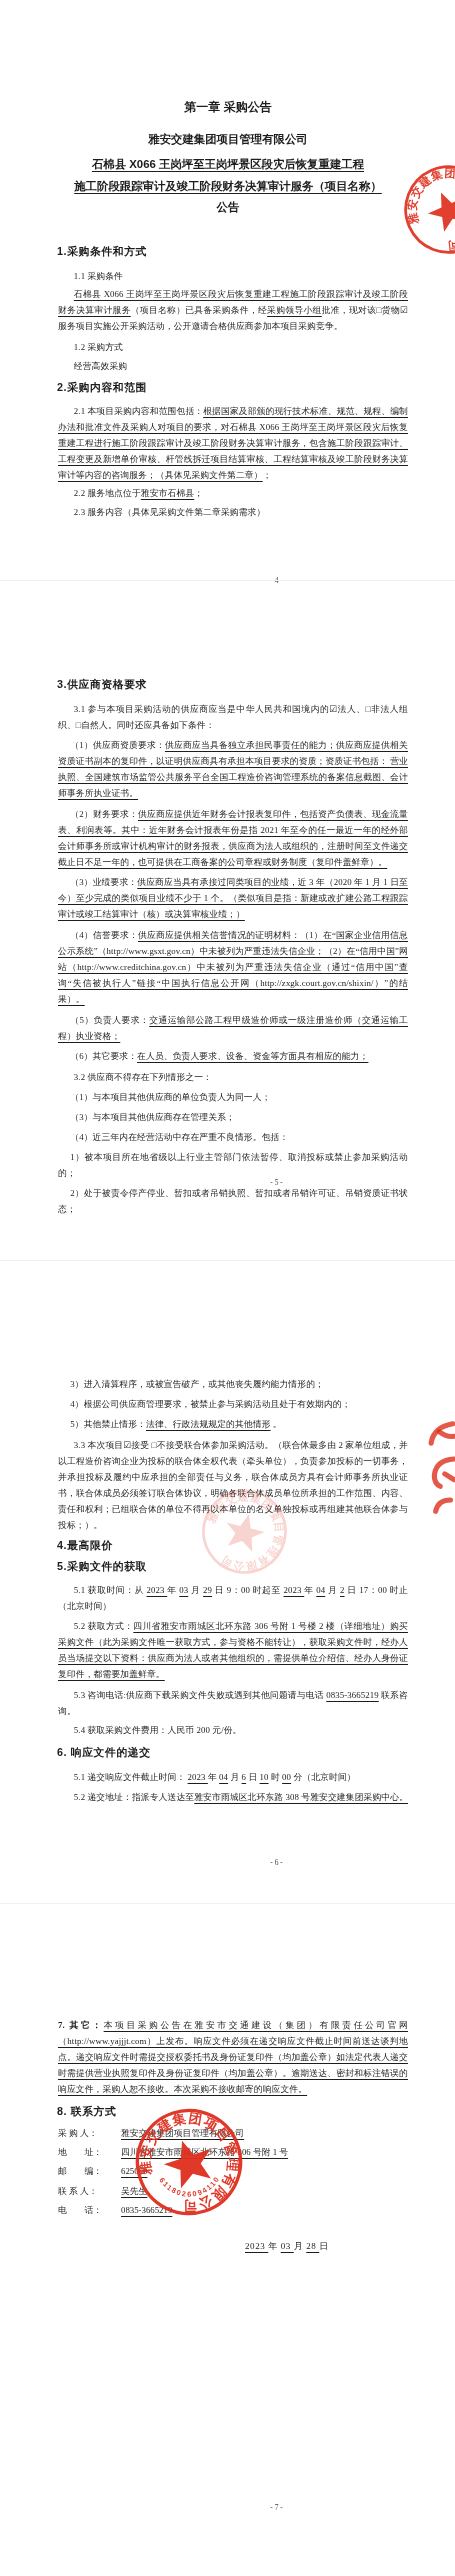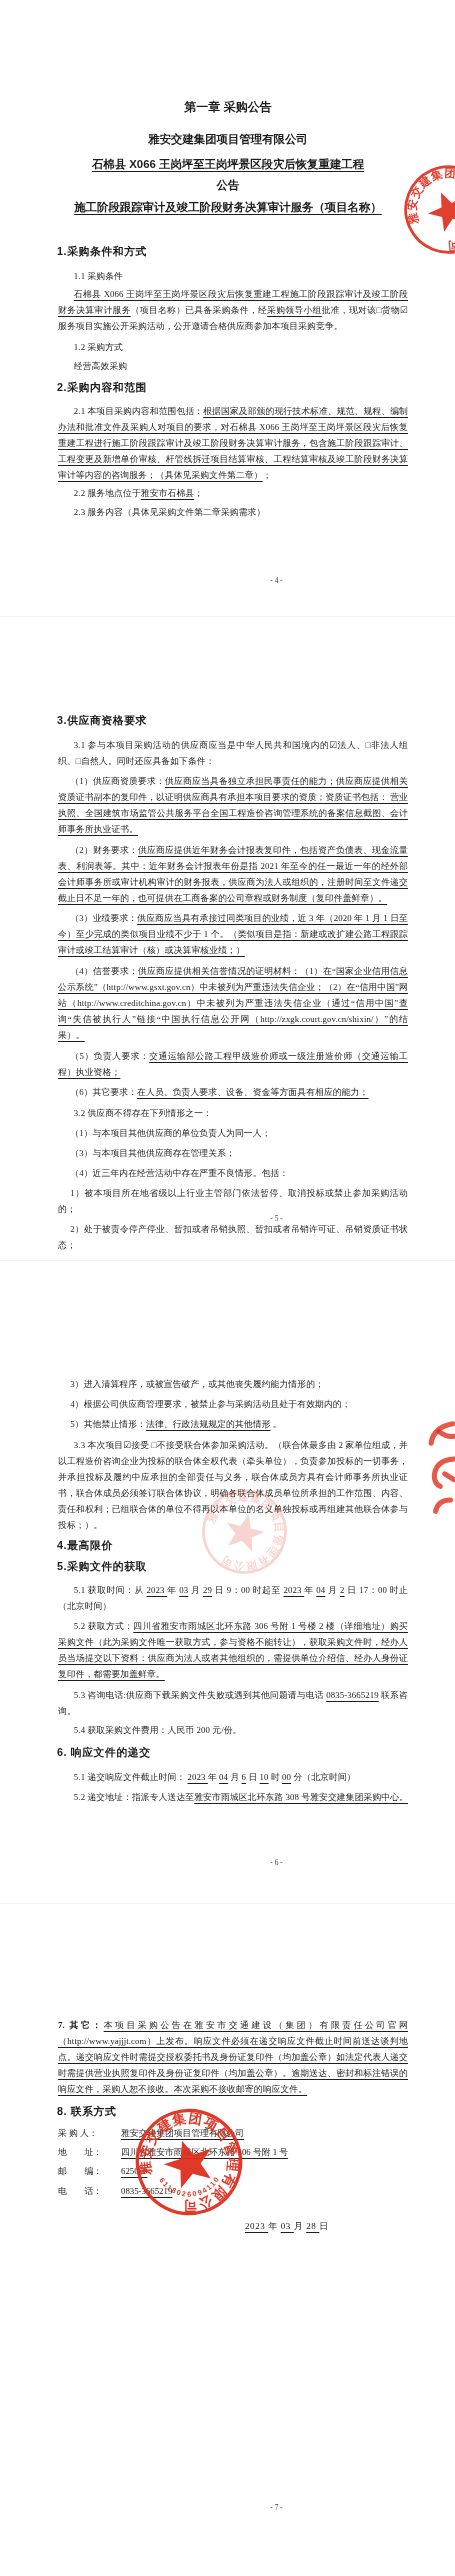--- a/index.html
+++ b/index.html
@@ -30,38 +30,38 @@
   .seal-text{fill:#df2f1e;font-family:"Liberation Sans","DejaVu Sans",sans-serif;font-weight:bold;}
   .frag path{stroke:#df2f1e;fill:none;stroke-width:9;stroke-linecap:round;opacity:.8;}
 </style>
 </head>
 <body>
 
 <div class="page" style="top:8px;height:616px;">
   <div class="c h2" style="padding-top:91px;">第一章 采购公告</div>
   <div class="c t" style="margin-top:15px;">雅安交建集团项目管理有限公司</div>
   <div class="c t u" style="margin-top:8.5px;">石棉县 X066 王岗坪至王岗坪景区段灾后恢复重建工程</div>
+  <div class="c t u" style="margin-top:6.3px;margin-left:9px;margin-right:9px;">施工阶段跟踪审计及竣工阶段财务决算审计服务（项目名称）</div>
   <div class="c t" style="margin-top:5.1px;">公告</div>
-  <div class="c t u" style="margin-top:6.3px;margin-left:9px;margin-right:9px;">施工阶段跟踪审计及竣工阶段财务决算审计服务（项目名称）</div>
 
   <div class="h" style="margin-top:30px;">1.采购条件和方式</div>
   <div class="p ind" style="margin-top:9px;">1.1 采购条件</div>
   <div class="p ind" style="margin-top:2px;"><span class="u">石棉县 X066 王岗坪至王岗坪景区段灾后恢复重建工程施工阶段跟踪审计及竣工阶段财务决算审计服务</span><span>（项目名称）已具备采购条件，经</span><span class="u">采购领导小组</span><span>批准，现对该□货物☑服务项目实施公开采购活动，公开邀请合格供应商参加本项目采购竞争。</span></div>
   <div class="p ind" style="margin-top:5.7px;">1.2 采购方式</div>
   <div class="p ind" style="margin-top:2.8px;">经营高效采购</div>
 
   <div class="h" style="margin-top:6.8px;">2.采购内容和范围</div>
   <div class="p ind" style="margin-top:8px;"><span>2.1 本项目采购内容和范围包括：</span><span class="u">根据国家及部颁的现行技术标准、规范、规程、编制办法和批准文件及采购人对项目的要求，对石棉县 X066 王岗坪至王岗坪景区段灾后恢复重建工程进行施工阶段跟踪审计及竣工阶段财务决算审计服务，包含施工阶段跟踪审计、工程变更及新增单价审核、杆管线拆迁项目结算审核、工程结算审核及竣工阶段财务决算审计等内容的咨询服务；（具体见采购文件第二章）</span><span>；</span></div>
   <div class="p ind" style="margin-top:2.8px;"><span>2.2 服务地点位于</span><span class="u">雅安市石棉县</span><span>；</span></div>
   <div class="p ind" style="margin-top:2.8px;">2.3 服务内容（具体见采购文件第二章采购需求）</div>
 
   <div class="footer" style="top:568px;">- 4 -</div>
 </div>
 
-<div class="page bordered" style="top:616px;height:643px;">
+<div class="page bordered" style="top:580px;height:643px;">
   <div class="h" style="padding-top:97px;">3.供应商资格要求</div>
   <div class="p ind" style="margin-top:9px;"><span>3.1 参与本项目采购活动的供应商应当是中华人民共和国境内的☑法人、□非法人组织、□自然人。同时还应具备如下条件：</span></div>
   <div class="p ind2" style="margin-top:4.6px;"><span>（1）供应商资质要求：</span><span class="u">供应商应当具备独立承担民事责任的能力；供应商应提供相关资质证书副本的复印件，以证明供应商具有承担本项目要求的资质；资质证书包括： 营业执照、全国建筑市场监管公共服务平台全国工程造价咨询管理系统的备案信息截图、会计师事务所执业证书。</span></div>
   <div class="p ind2" style="margin-top:4.6px;"><span>（2）财务要求：</span><span class="u">供应商应提供近年财务会计报表复印件，包括资产负债表、现金流量表、利润表等。其中：近年财务会计报表年份是指 2021 年至今的任一最近一年的经外部会计师事务所或审计机构审计的财务报表，供应商为法人或组织的，注册时间至文件递交截止日不足一年的，也可提供在工商备案的公司章程或财务制度（复印件盖鲜章）。</span></div>
   <div class="p ind2" style="margin-top:4.6px;"><span>（3）业绩要求：</span><span class="u">供应商应当具有承接过同类项目的业绩，近 3 年（2020 年 1 月 1 日至今）至少完成的类似项目业绩不少于 1 个。（类似项目是指：新建或改扩建公路工程跟踪审计或竣工结算审计（核）或决算审核业绩；）</span></div>
   <div class="p ind2" style="margin-top:4.6px;"><span>（4）信誉要求：</span><span class="u">供应商应提供相关信誉情况的证明材料：（1）在“国家企业信用信息公示系统”（http://www.gsxt.gov.cn）中未被列为严重违法失信企业；（2）在“信用中国”网站（http://www.creditchina.gov.cn）中未被列为严重违法失信企业（通过“信用中国”查询“失信被执行人”链接“中国执行信息公开网（http://zxgk.court.gov.cn/shixin/）”的结果）。</span></div>
   <div class="p ind2" style="margin-top:4.6px;"><span>（5）负责人要求：</span><span class="u">交通运输部公路工程甲级造价师或一级注册造价师（交通运输工程）执业资格；</span></div>
   <div class="p ind2" style="margin-top:4.6px;"><span>（6）其它要求：</span><span class="u">在人员、负责人要求、设备、资金等方面具有相应的能力；</span></div>
   <div class="p ind" style="margin-top:4.6px;">3.2 供应商不得存在下列情形之一：</div>
   <div class="p ind2" style="margin-top:4px;">（1）与本项目其他供应商的单位负责人为同一人；</div>
@@ -101,20 +101,24 @@
       <span class="lbl">采 购 人：</span>
       <span class="val">雅安交建集团项目管理有限公司</span>
     </div>
     <div class="contact-row">
       <span class="lbl">地　　址：</span>
       <span class="val">四川省雅安市雨城区北环东路 306 号附 1 号</span>
     </div>
     <div class="contact-row">
       <span class="lbl">邮　　编：</span>
       <span class="val">625000</span>
+    </div>
+    <div class="contact-row">
+      <span class="lbl">联 系 人：</span>
+      <span class="val">吴先生</span>
     </div>
     <div class="contact-row">
       <span class="lbl">电　　话：</span>
       <span class="val">0835-3665219</span>
     </div>
   </div>
 
   <div class="date-line"><span class="u"> 2023 </span><span> 年 </span><span class="u"> 03 </span><span> 月 </span><span class="u"> 28 </span><span> 日</span></div>
   <div class="footer" style="top:599px;">- 7 -</div>
 </div>

